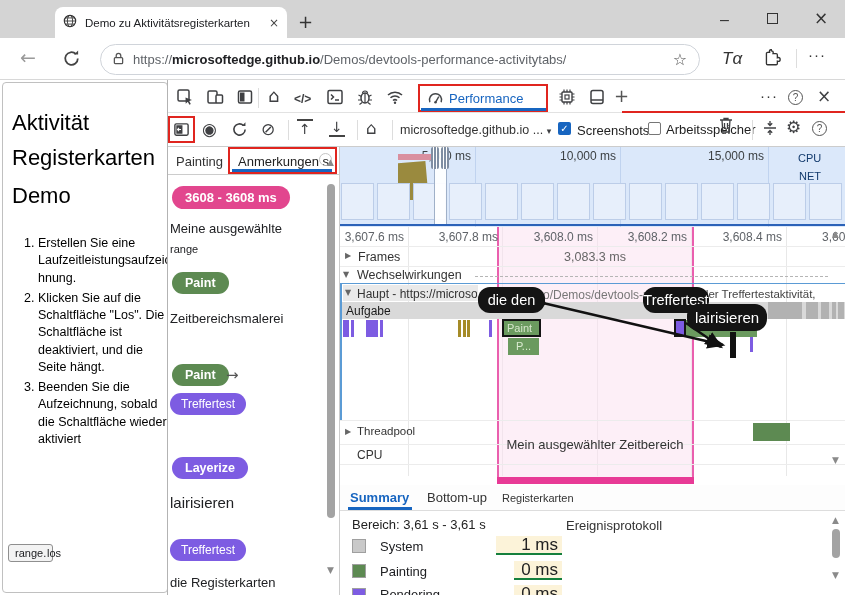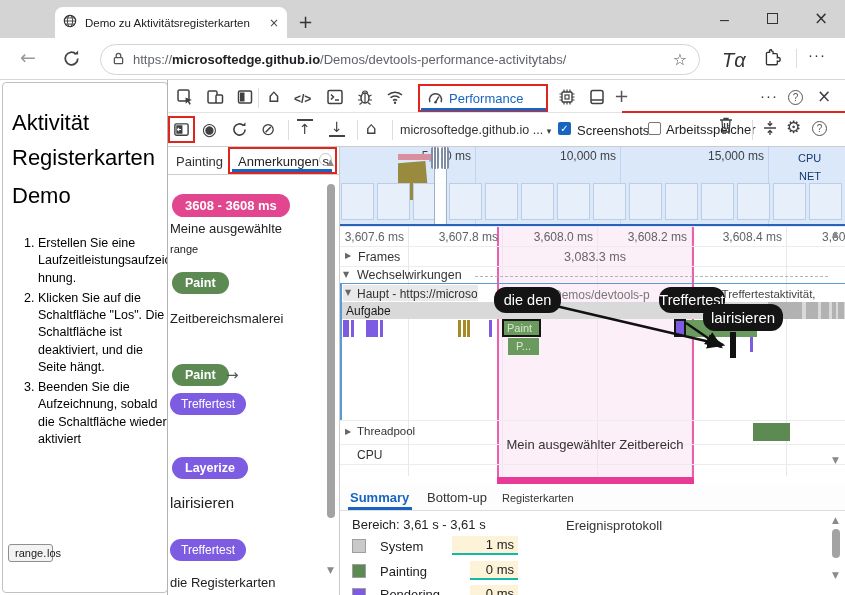--- a/index.html
+++ b/index.html
@@ -51,26 +51,26 @@
   
   .fgrid{top:227px;width:1px;height:249px;background:#e8e8e8;}
   .pinkline{top:227px;width:2px;height:250px;background:#ea5fae;}
   .rowline{left:340px;width:505px;height:1px;background:#ececec;}
   .tri{font-family:"DejaVu Sans",sans-serif;color:#666;line-height:1;}
   .bar{position:absolute;height:17px;}
   .purple{background:#7d5ce2;}
   .olive{background:#a58b28;}
   .greenb{background:#6b9a5f;}
   .tooltip{position:absolute;background:#141414;color:#fff;border-radius:12px;font-size:14.5px;
-    display:flex;align-items:center;justify-content:center;z-index:6;margin-left:16px;}
+    display:flex;align-items:center;justify-content:center;z-index:6;}
   
   .btabrow{font-size:13px;color:#333;}
   .swatch{width:14px;height:14px;border:1px solid #9f9f9f;box-sizing:border-box;}
-  .valbox{background:#fcf3d9;border-bottom:2px solid #14b8a6;font-size:13px;color:#222;
-    display:flex;align-items:center;justify-content:flex-end;padding-right:4px;box-sizing:border-box;}
+  .valbox{background:#fcf3d9;border-bottom:2px solid #15803d;font-size:17px;color:#222;
+    display:flex;align-items:center;justify-content:flex-end;padding-right:4px;box-sizing:border-box;margin-left:44px;}
   .sbar-arrow{font-family:"DejaVu Sans",sans-serif;font-size:9px;color:#8a8a8a;line-height:1;}
   .sbar-thumb{width:8px;background:#a3a3a3;border-radius:4px;}
 </style>
 </head>
 <body>
 
 <div class="screen">
 
   <div class="abs titlebar"></div>
   <div class="abs btab">
@@ -94,21 +94,21 @@
         <path d="M13.6 1.2v3.4h-3.4z" fill="#444"></path>
       </svg></div>
   <div class="abs addressbar">
     <span style="margin-right:9px;"><svg width="11" height="13" viewBox="0 0 12 14">
           <rect x="1.5" y="6" width="9" height="6.5" rx="1" fill="none" stroke="#555" stroke-width="1.4"></rect>
           <path d="M3.5 6V4a2.5 2.5 0 0 1 5 0v2" fill="none" stroke="#555" stroke-width="1.4"></path>
         </svg></span>
     <span class="url"><span class="dim">https://</span><span class="host">microsoftedge.github.io</span><span class="dim">/Demos/devtools-performance-activitytabs/</span></span>
     <span class="ico" style="margin-left:auto;font-size:16px;color:#555;">☆</span>
   </div>
-  <div class="abs" style="left:722px;top:49px;font-size:20px;color:#333;font-style:italic;">Tα</div>
+  <div class="abs" style="left:722px;top:49px;font-size:17px;color:#333;font-style:italic;">Tα</div>
   <div class="abs" style="left:764px;top:49px;"><svg width="17" height="17" viewBox="0 0 14 14">
         <path d="M6 1.5c.9 0 1.6.7 1.6 1.5 0 .3-.1.5-.2.8H10a1 1 0 0 1 1 1v2.4c.3-.1.5-.2.8-.2.8 0 1.5.7 1.5 1.6s-.7 1.6-1.5 1.6c-.3 0-.5-.1-.8-.2V12a1 1 0 0 1-1 1H3a1 1 0 0 1-1-1V3.8a1 1 0 0 1 1-1h1.6c-.1-.3-.2-.5-.2-.8 0-.8.7-1.5 1.6-1.5z" fill="none" stroke="#333" stroke-width="1.1"></path>
       </svg></div>
   <div class="abs sepv" style="left:796px;top:49px;height:19px;"></div>
   <div class="abs" style="left:808px;top:46px;font-size:15px;color:#333;letter-spacing:1px;">···</div>
 
   <div class="abs pagepanel"></div>
   <div class="abs h1line" style="left:12px;top:110px;">Aktivität</div>
   <div class="abs h1line" style="left:12px;top:145px;">Registerkarten</div>
   <div class="abs h1line" style="left:12px;top:183px;">Demo</div>
@@ -209,21 +209,21 @@
   <div class="abs helpcirc" style="left:812px;top:121px;">?</div>
 
   <div class="abs" style="left:168px;top:147px;width:172px;height:448px;border-right:1px solid #ccc;box-sizing:border-box;background:#fff;"></div>
   <div class="abs" style="left:168px;top:147px;width:171px;height:28px;border-bottom:1px solid #ccc;box-sizing:border-box;"></div>
   <div class="abs" style="left:176px;top:154px;font-size:13px;color:#333;">Painting</div>
   <div class="abs redbox" style="left:228px;top:147px;width:109px;height:27px;"></div>
   <div class="abs" style="left:238px;top:154px;font-size:13px;color:#222;">Anmerkungen s</div>
   <div class="abs" style="left:319px;top:153px;width:11px;height:11px;border:1px solid #c4c4c4;border-radius:50%;"></div>
   <div class="abs" style="left:232px;top:169px;width:100px;height:3px;background:#1765c0;"></div>
 
-  <div class="abs badge pink" style="left:172px;top:186px;font-size:13px;margin-top:8px;">3608 - 3608 ms</div>
+  <div class="abs badge pink" style="left:172px;top:186px;font-size:13px;">3608 - 3608 ms</div>
   <div class="abs" style="left:170px;top:221px;font-size:13px;">Meine ausgewählte</div>
   <div class="abs" style="left:170px;top:243px;font-size:11px;">range</div>
 
   <div class="abs badge green" style="left:172px;top:272px;">Paint</div>
   <div class="abs" style="left:170px;top:311px;font-size:13px;">Zeitbereichsmalerei</div>
 
   <div class="abs badge green" style="left:172px;top:364px;">Paint</div>
   <div class="abs ico" style="left:226px;top:368px;font-size:15px;color:#555;">→</div>
   <div class="abs badge purple thin" style="left:170px;top:393px;">Treffertest</div>
 

